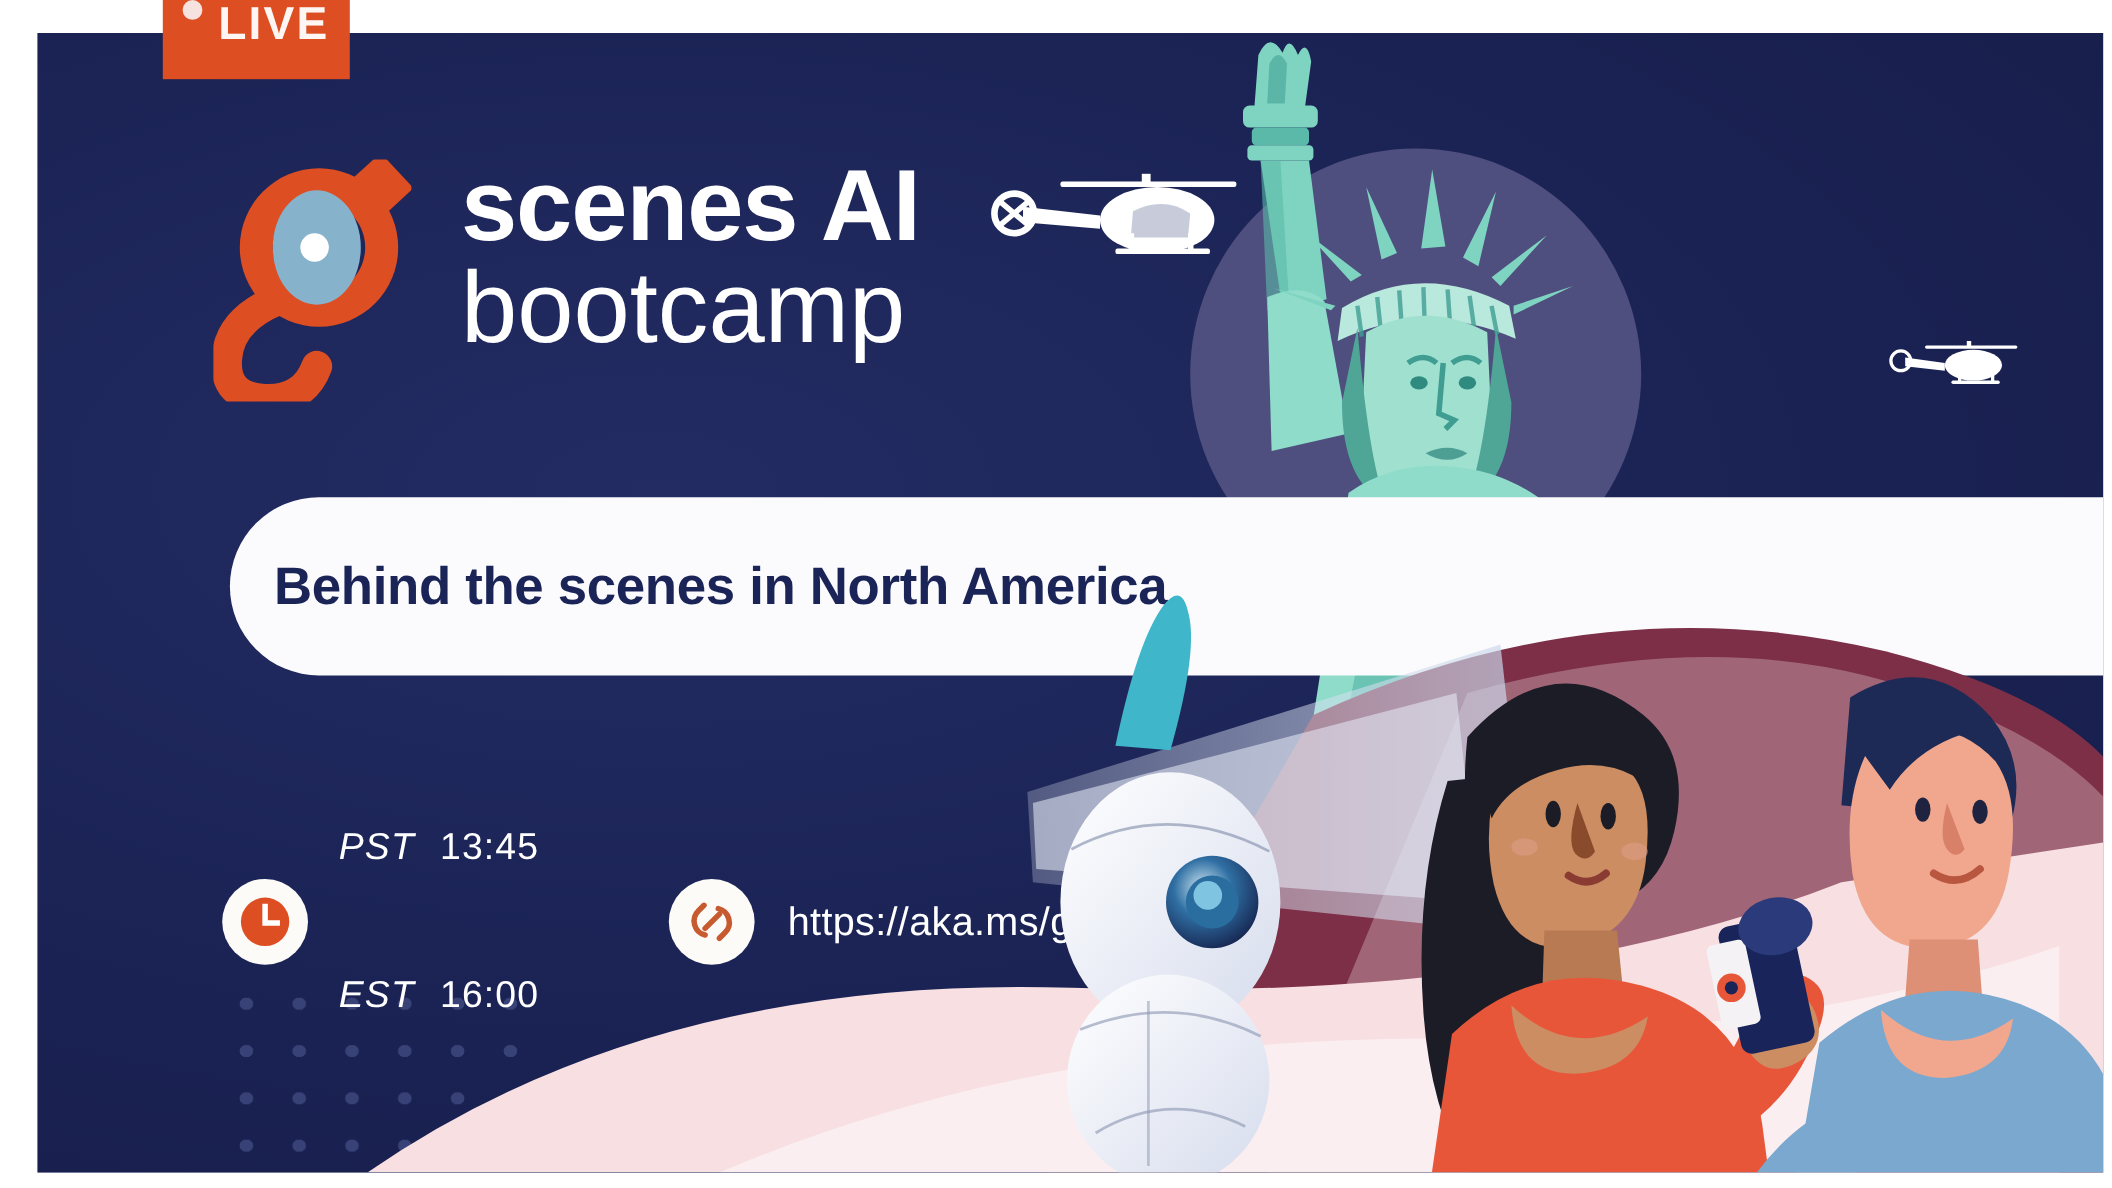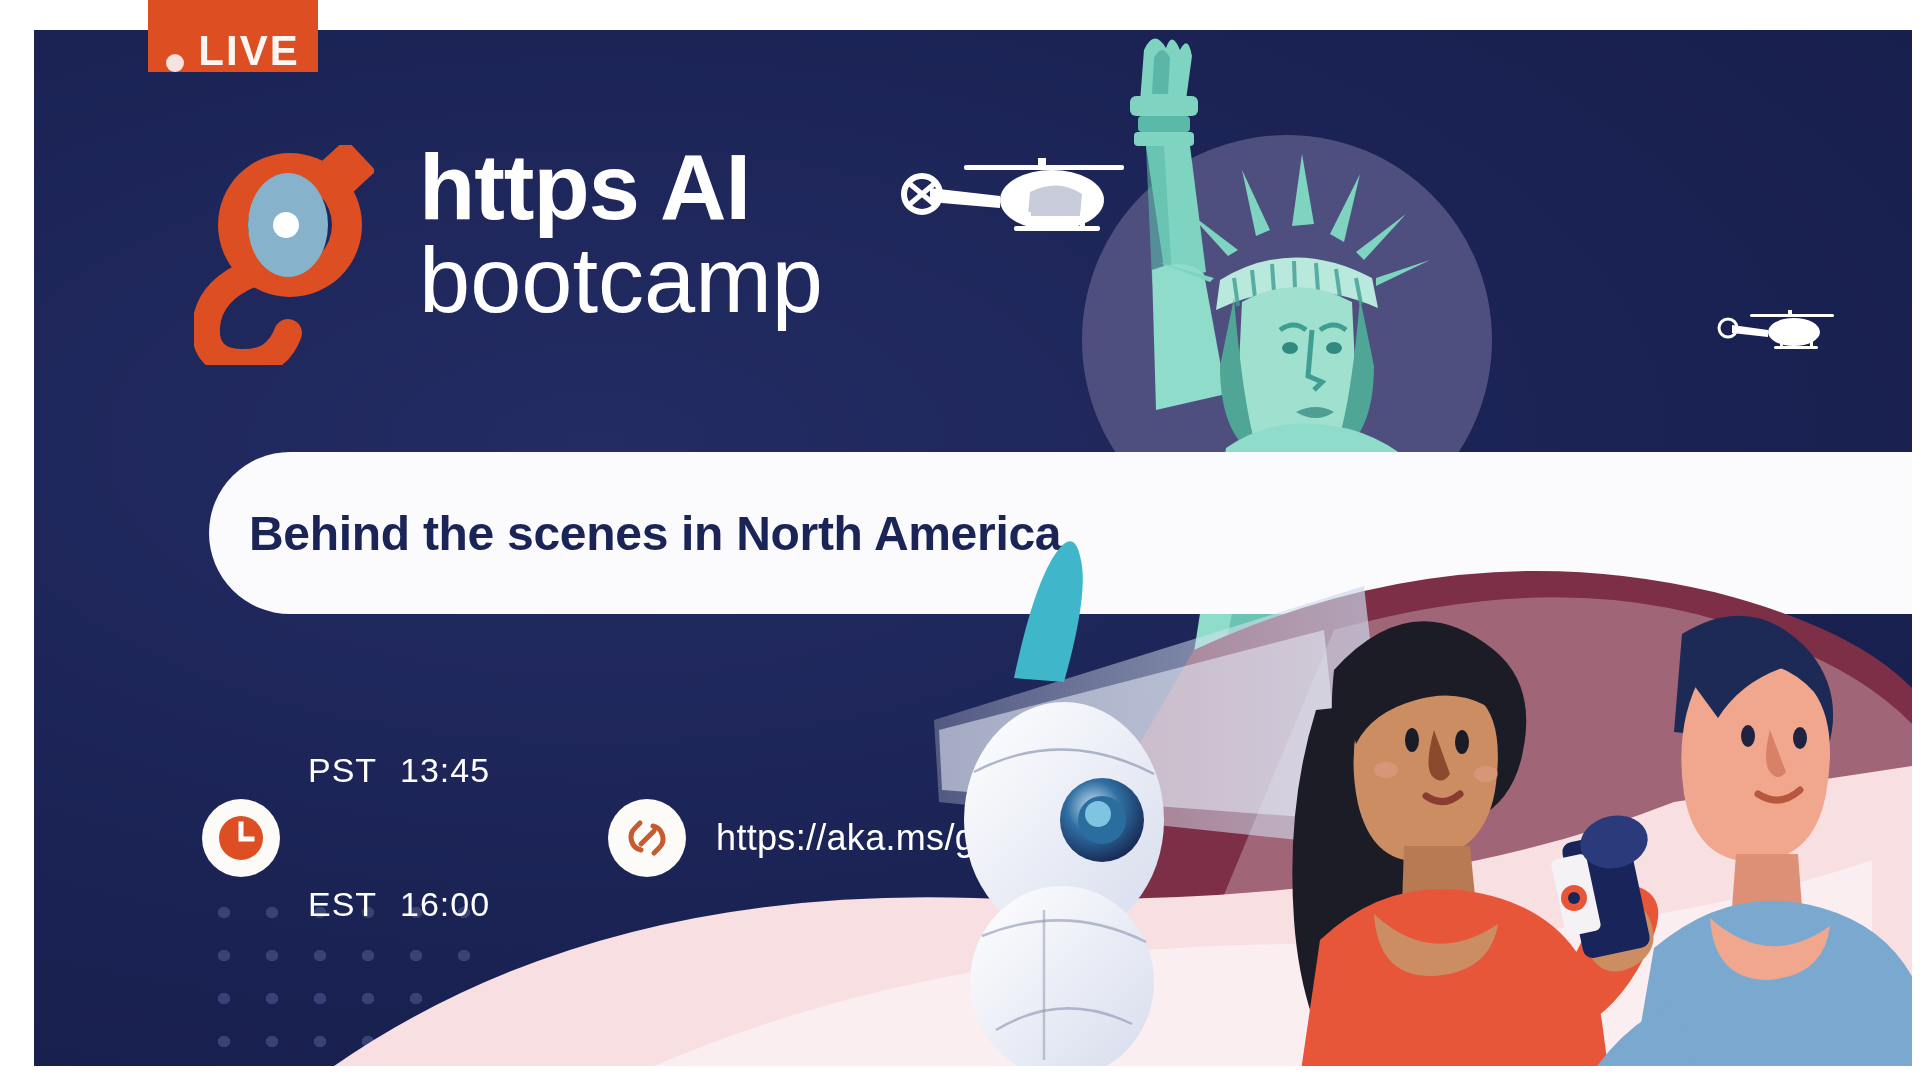--- a/index.html
+++ b/index.html
@@ -38,21 +38,21 @@
     width:1878px; height:1036px;
     background:radial-gradient(ellipse at 30% 40%, #232c63 0%, #1a2253 60%, #161d49 100%);
     overflow:hidden;
   }
 
   
   .live-badge {
     position:absolute; left:148px; top:0px;
     width:170px; height:72px;
     background:#dd4e22;
-    display:flex; align-items:flex-end; justify-content:center;
+    display:flex; align-items:flex-start; justify-content:center;
     gap:14px;
     z-index:40;
   }
   .live-dot {
     width:18px; height:18px; border-radius:50%;
     background:#f6e2de;
   }
   .live-text {
     color:#fdf6f2; font-size:42px; font-weight:bold;
     letter-spacing:2px; line-height:1;
@@ -110,21 +110,21 @@
     flex:none;
   }
   .times-block {
     margin-left:28px;
     color:#ffffff;
     font-size:34px; line-height:1.32;
     letter-spacing:1px;
     white-space:pre;
   }
   .times-row { display:flex; }
-  .tz-label { width:92px; }
+  .tz-label { width:92px;font-style:italic; }
   .tz-value { }
 
   .link-group {
     display:flex; align-items:center;
     margin-left:118px;
   }
   .link-text {
     margin-left:30px;
     color:#ffffff; font-size:36px;
     letter-spacing:0.3px;
@@ -349,21 +349,21 @@
         <path d="M96 8 A72 72 0 1 0 96 152 A72 72 0 1 0 96 8 Z
                  M96 38 A42 42 0 1 1 96 122 A42 42 0 1 1 96 38 Z" fill="#dd4e22" fill-rule="evenodd"></path>
         <path d="M128 16 L152 -6 L182 26 L156 50 Z" fill="#dd4e22"></path>
         <path d="M58 128 q-44 18 -46 54 q-2 34 34 36 q36 2 48 -30" fill="none" stroke="#dd4e22" stroke-width="28" stroke-linecap="round"></path>
         <ellipse cx="94" cy="80" rx="40" ry="52" fill="#86b3cb"></ellipse>
         <circle cx="92" cy="80" r="13" fill="#ffffff"></circle>
       </svg>
     </div>
 
     <div class="wordmark">
-      <div class="wordmark-line1">https AI</div>
+      <div class="wordmark-line1">scenes AI</div>
       <div class="wordmark-line2">bootcamp</div>
     </div>
 
     <div class="title-bar">
       <div class="title-text">Behind the scenes in North America</div>
     </div>
 
     <div class="info-row">
 
       <div class="icon-circle">

